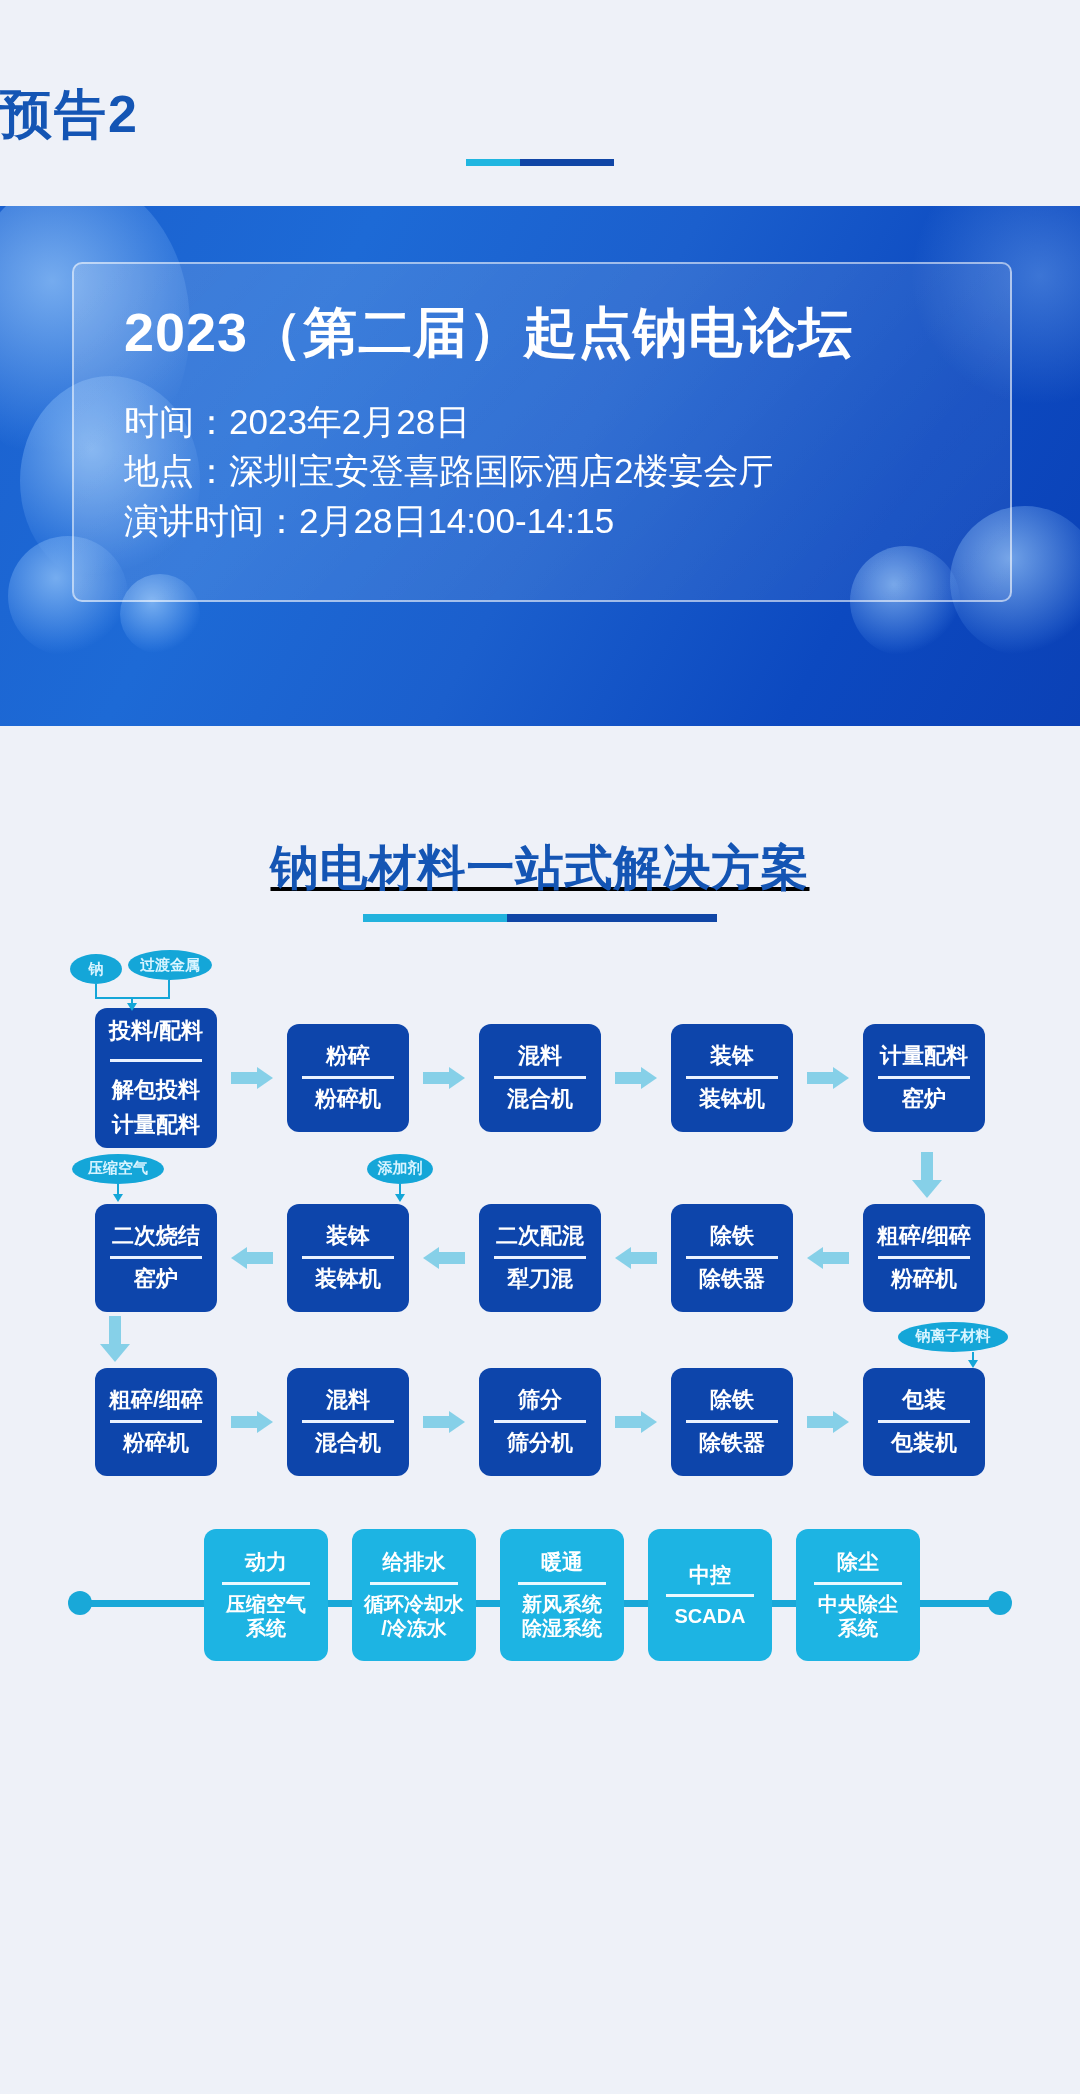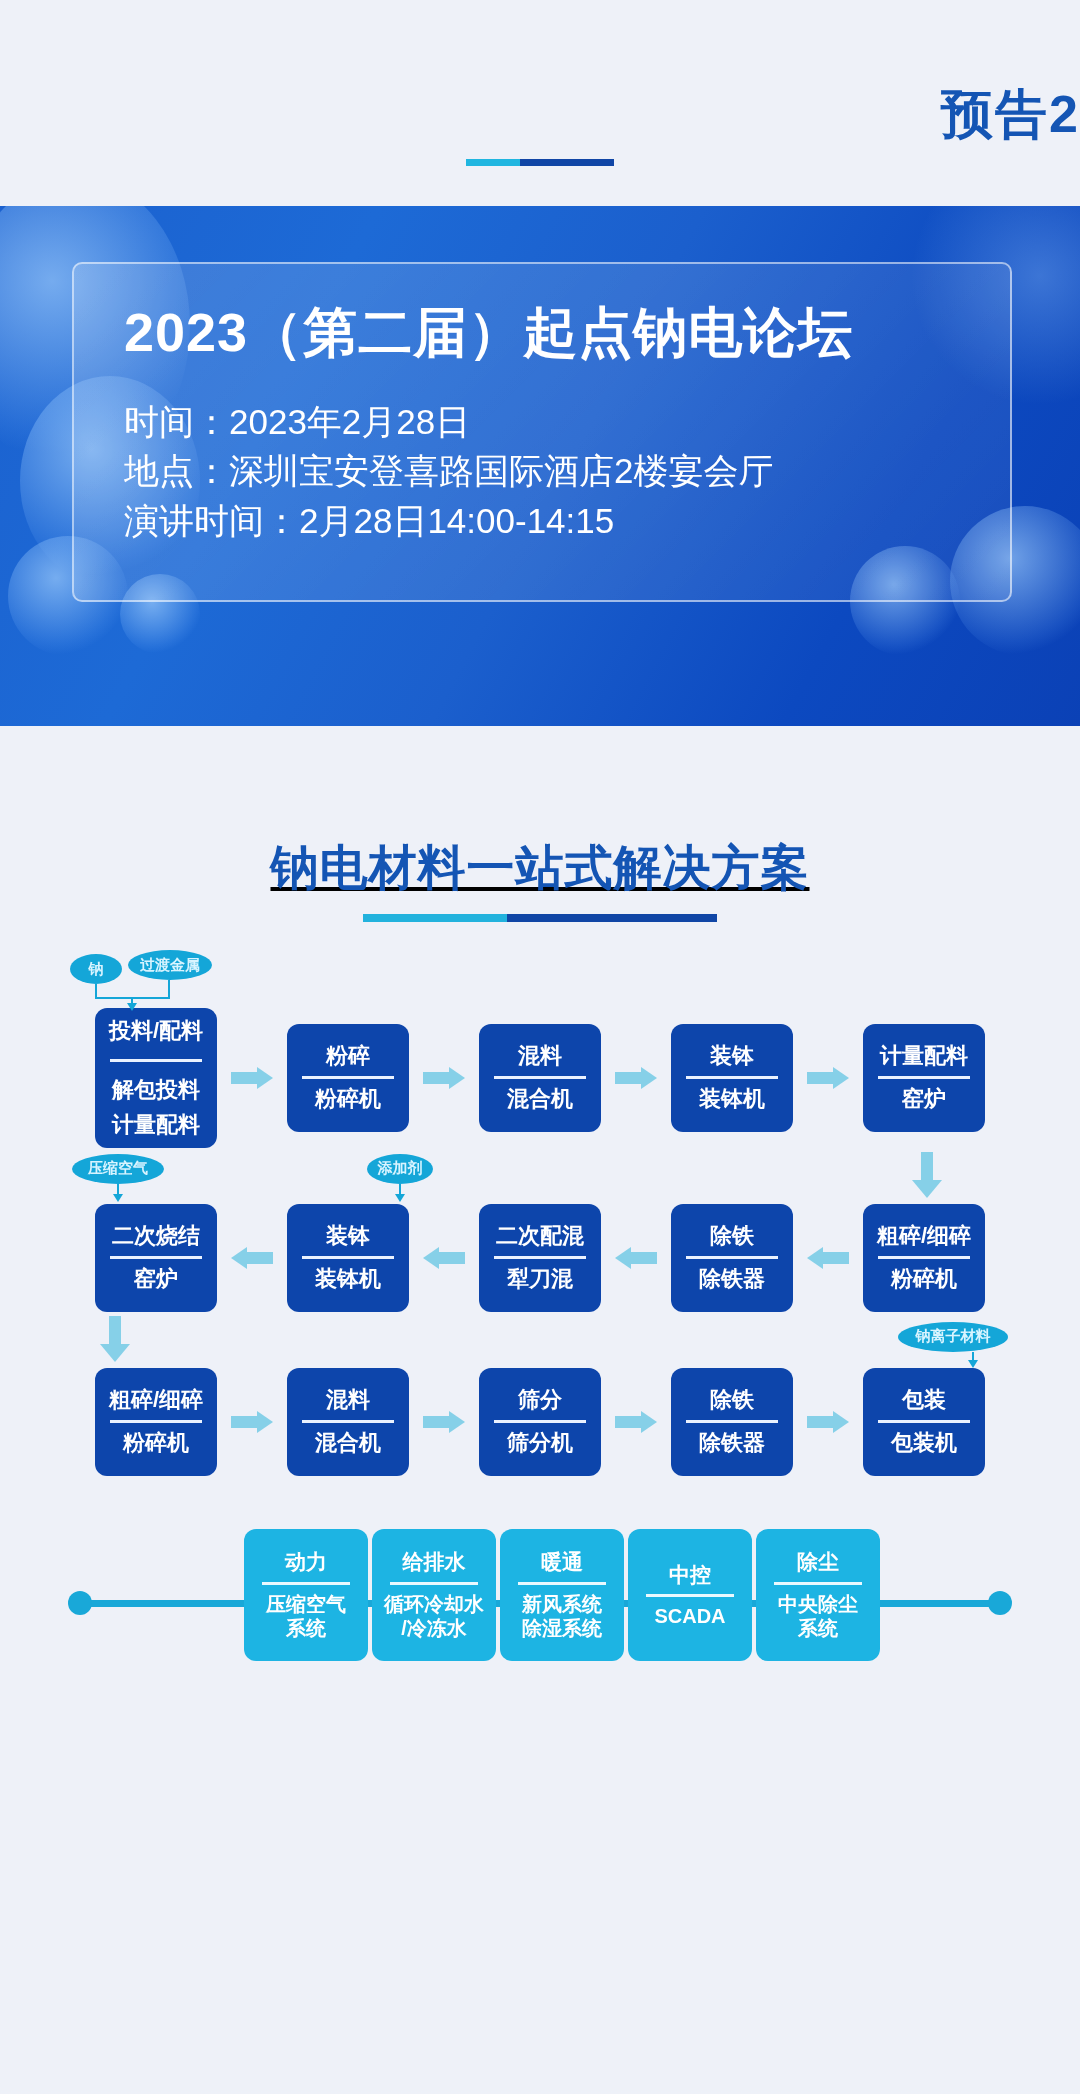--- a/index.html
+++ b/index.html
@@ -6,21 +6,21 @@
   html, body {
     width: 1080px;
     background: #eef1f8;
     font-family: "Liberation Sans", "DejaVu Sans", sans-serif;
   }
   body { width: 1080px; min-height: 2094px; position: relative; overflow: hidden; }
 
   
   .top-title-wrap {
     padding-top: 86px;
-    text-align: right;
+    text-align: left;
   }
   .top-title {
     font-size: 52px;
     font-weight: bold;
     color: #1455b4;
     letter-spacing: 2px;
     line-height: 1.1;
   }
   .rule {
     margin: 16px auto 0;
@@ -190,21 +190,21 @@
     position: absolute;
     left: 90px; right: 90px; top: 80px;
     height: 7px; background: #19a8d8;
   }
   .util-dot {
     position: absolute; top: 71px;
     width: 24px; height: 24px; border-radius: 50%; background: #19a8d8;
   }
   .util-dot.left { left: 68px; }
   .util-dot.right { right: 68px; }
-  .util-row { position: relative; display: flex; gap: 4px; z-index: 2; margin-left: 44px; }
+  .util-row { position: relative; display: flex; gap: 24px; z-index: 2; margin-left: 44px; }
   .util {
     width: 124px; min-height: 132px;
     background: #1db4e3; border-radius: 12px;
     color: #fff;
     display: flex; flex-direction: column; align-items: center; justify-content: center;
     padding: 10px 4px; text-align: center;
   }
   .util .u1 { font-size: 21px; font-weight: bold; line-height: 1.2; white-space: nowrap; }
   .util .usep { width: 88px; height: 3px; background: #eaf9ff; margin: 7px 0; }
   .util .u2 { font-size: 20px; font-weight: bold; line-height: 1.22; }

